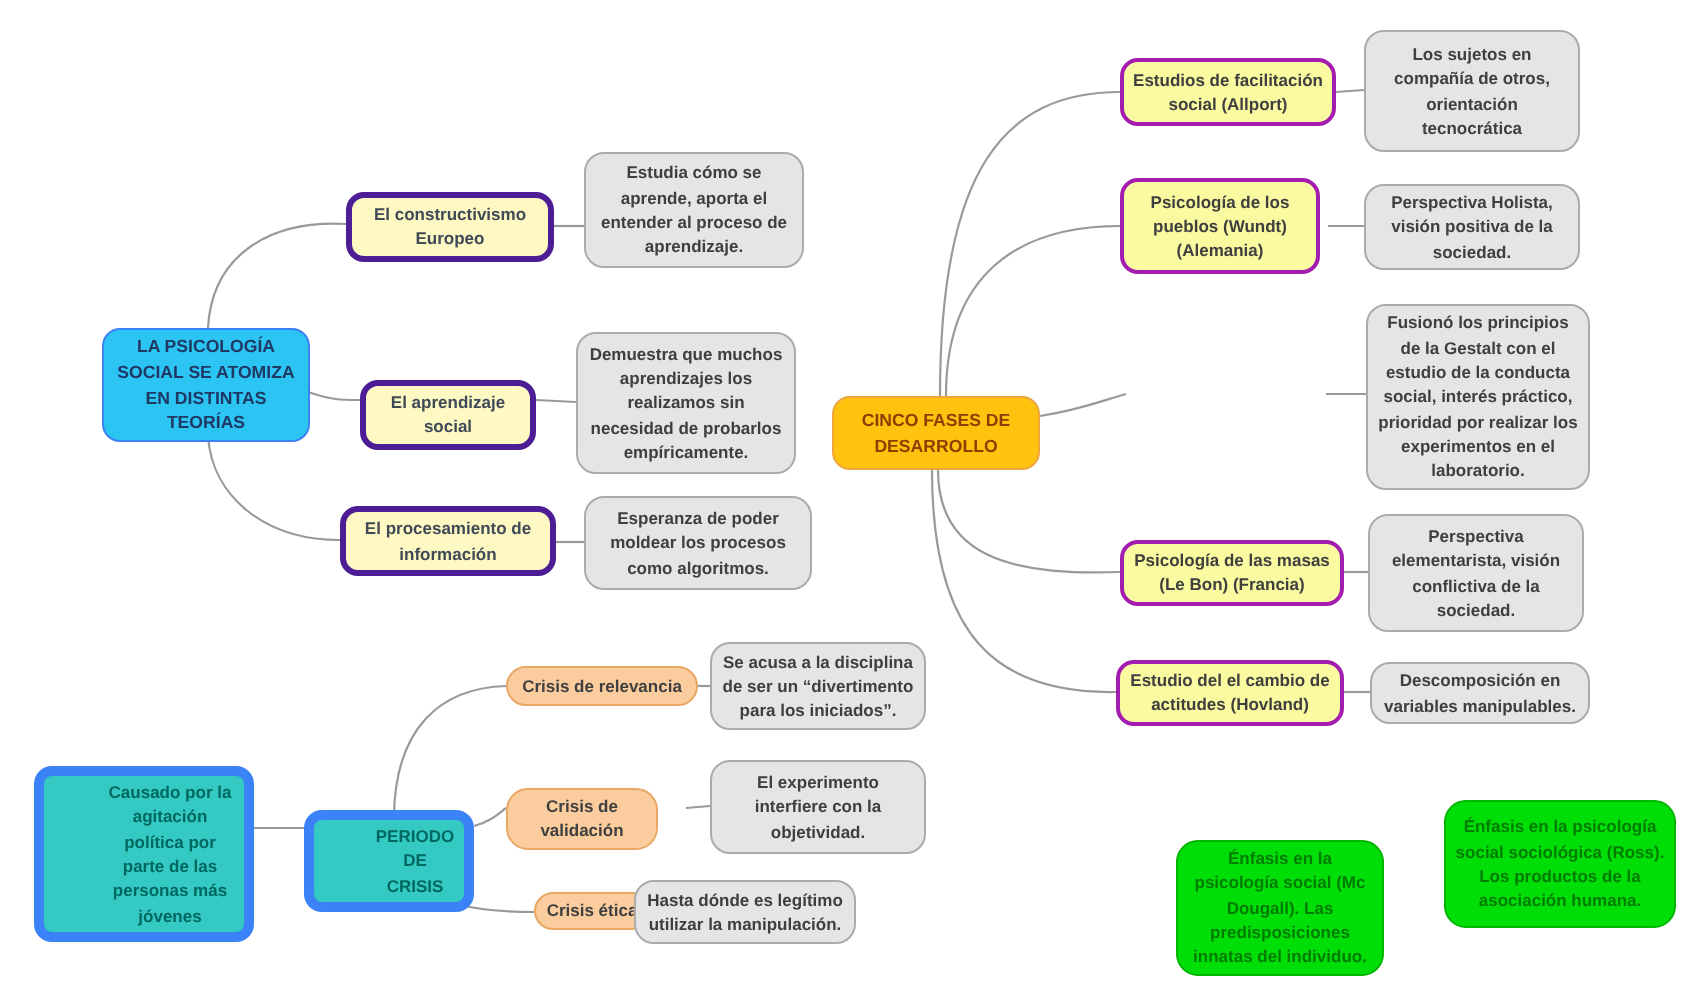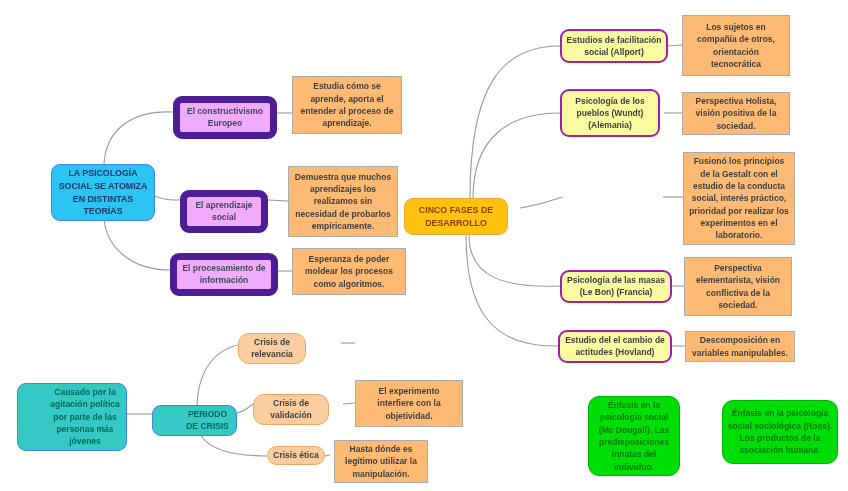--- a/index.html
+++ b/index.html
@@ -7,25 +7,25 @@
     position:relative;width:848px;height:491px;background:#ffffff;
     font-family:"Liberation Sans","DejaVu Sans",sans-serif;overflow:hidden;
   }
   #wires{position:absolute;left:0;top:0;width:848px;height:491px;}
   .node{
     position:absolute;box-sizing:border-box;display:flex;align-items:center;justify-content:center;
     text-align:center;font-weight:bold;font-size:8.5px;line-height:1.45;
     border-radius:9px;padding:2px 4px;white-space:normal;word-break:normal;
   }
   .root-cyan{background:#2BC4F3;border:1px solid #3b82f6;color:#1F3864;font-size:8.8px;}
-  .branch-cyan{background:#f0abfc;border:7px solid #4c1d95;color:#3F4A56;}
-  .note-gray{background:#fdba74;border:1.5px solid #ABABAB;color:#3F3F3F;border-radius:0;}
+  .branch-cyan{background:#fef9c3;border:3px solid #4c1d95;color:#3F4A56;}
+  .note-gray{background:#e5e5e5;border:1.5px solid #ABABAB;color:#3F3F3F;border-radius:10px;}
   .gold{background:#FFC20E;border:1.5px solid #EDA73C;color:#8B4000;font-size:8.8px;}
   .yellow{background:#FAFAA0;border:2px solid #a21caf;color:#3F3F3F;}
-  .teal{background:#35C9C4;border:1px solid #3b82f6;color:#00695F;padding-left:30px;}
+  .teal{background:#35C9C4;border:5px solid #3b82f6;color:#00695F;padding-left:30px;}
   .peach{background:#FBCD9E;border:1px solid #E9A763;color:#3F3F3F;border-radius:11px;}
   .green{background:#00DE07;border:1.5px solid #00B400;color:#007C00;border-radius:11px;}
 </style>
 </head>
 <body>
 
 <div id="canvas">
 
   <svg id="wires" viewBox="0 0 848 491" xmlns="http://www.w3.org/2000/svg" fill="none" stroke="#999999" stroke-width="1.1">
 
@@ -60,43 +60,44 @@
 
   <div class="node branch-cyan" style="left:173px;top:96px;width:104px;min-height:34px">El constructivismo Europeo</div>
   <div class="node note-gray" style="left:292px;top:76px;width:110px;min-height:58px">Estudia cómo se aprende, aporta el entender al proceso de aprendizaje.</div>
 
   <div class="node branch-cyan" style="left:180px;top:190px;width:88px;min-height:21px">El aprendizaje social</div>
   <div class="node note-gray" style="left:288px;top:166px;width:110px;min-height:71px">Demuestra que muchos aprendizajes los realizamos sin necesidad de probarlos empíricamente.</div>
 
   <div class="node branch-cyan" style="left:170px;top:253px;width:108px;min-height:35px">El procesamiento de información</div>
   <div class="node note-gray" style="left:292px;top:248px;width:114px;min-height:47px">Esperanza de poder moldear los procesos como algoritmos.</div>
 
-  <div class="node gold" style="left:404px;top:198px;width:104px;min-height:37px">CINCO FASES DE DESARROLLO</div>
+  <div class="node gold" style="left:416px;top:198px;width:104px;min-height:37px">CINCO FASES DE DESARROLLO</div>
 
   <div class="node yellow" style="left:560px;top:29px;width:108px;min-height:34px">Estudios de facilitación social (Allport)</div>
   <div class="node note-gray" style="left:682px;top:15px;width:108px;min-height:61px">Los sujetos en compañía de otros, orientación tecnocrática</div>
 
   <div class="node yellow" style="left:560px;top:89px;width:100px;min-height:48px">Psicología de los pueblos (Wundt) (Alemania)</div>
   <div class="node note-gray" style="left:682px;top:92px;width:108px;min-height:43px">Perspectiva Holista, visión positiva de la sociedad.</div>
 
   <div class="node note-gray" style="left:683px;top:152px;width:112px;min-height:93px">Fusionó los principios de la Gestalt con el estudio de la conducta social, interés práctico, prioridad por realizar los experimentos en el laboratorio.</div>
 
   <div class="node yellow" style="left:560px;top:270px;width:112px;min-height:32px">Psicología de las masas (Le Bon) (Francia)</div>
   <div class="node note-gray" style="left:684px;top:257px;width:108px;min-height:59px">Perspectiva elementarista, visión conflictiva de la sociedad.</div>
 
   <div class="node yellow" style="left:558px;top:330px;width:114px;min-height:32px">Estudio del el cambio de actitudes (Hovland)</div>
   <div class="node note-gray" style="left:685px;top:331px;width:110px;min-height:31px">Descomposición en variables manipulables.</div>
 
   <div class="node teal" style="left:17px;top:383px;width:110px;min-height:58px">Causado por la agitación política por parte de las personas más jóvenes</div>
   <div class="node teal" style="left:152px;top:405px;width:85px;min-height:18px">PERIODO DE CRISIS</div>
 
-  <div class="node peach" style="left:238px;top:333px;width:68px;min-height:20px">Crisis de relevancia</div>
+  <div class="node peach" style="left:253px;top:333px;width:96px;min-height:20px">Crisis de relevancia</div>
+  <div class="node note-gray" style="left:355px;top:321px;width:108px;min-height:44px">Se acusa a la disciplina de ser un “divertimento para los iniciados”.</div>
 
   <div class="node peach" style="left:253px;top:394px;width:76px;min-height:20px">Crisis de validación</div>
   <div class="node note-gray" style="left:355px;top:380px;width:108px;min-height:47px">El experimento interfiere con la objetividad.</div>
 
   <div class="node peach" style="left:267px;top:446px;width:58px;min-height:19px">Crisis ética</div>
-  <div class="node note-gray" style="left:334px;top:440px;width:94px;min-height:32px">Hasta dónde es legítimo utilizar la manipulación.</div>
+  <div class="node note-gray" style="left:317px;top:440px;width:111px;min-height:32px">Hasta dónde es legítimo utilizar la manipulación.</div>
 
-  <div class="node green" style="left:588px;top:396px;width:92px;min-height:62px">Énfasis en la psicología social (Mc Dougall). Las predisposiciones innatas del individuo.</div>
+  <div class="node green" style="left:588px;top:420px;width:104px;min-height:62px">Énfasis en la psicología social (Mc Dougall). Las predisposiciones innatas del individuo.</div>
   <div class="node green" style="left:722px;top:400px;width:116px;min-height:64px">Énfasis en la psicología social sociológica (Ross). Los productos de la asociación humana.</div>
 
 </div>
 
 </body></html>

